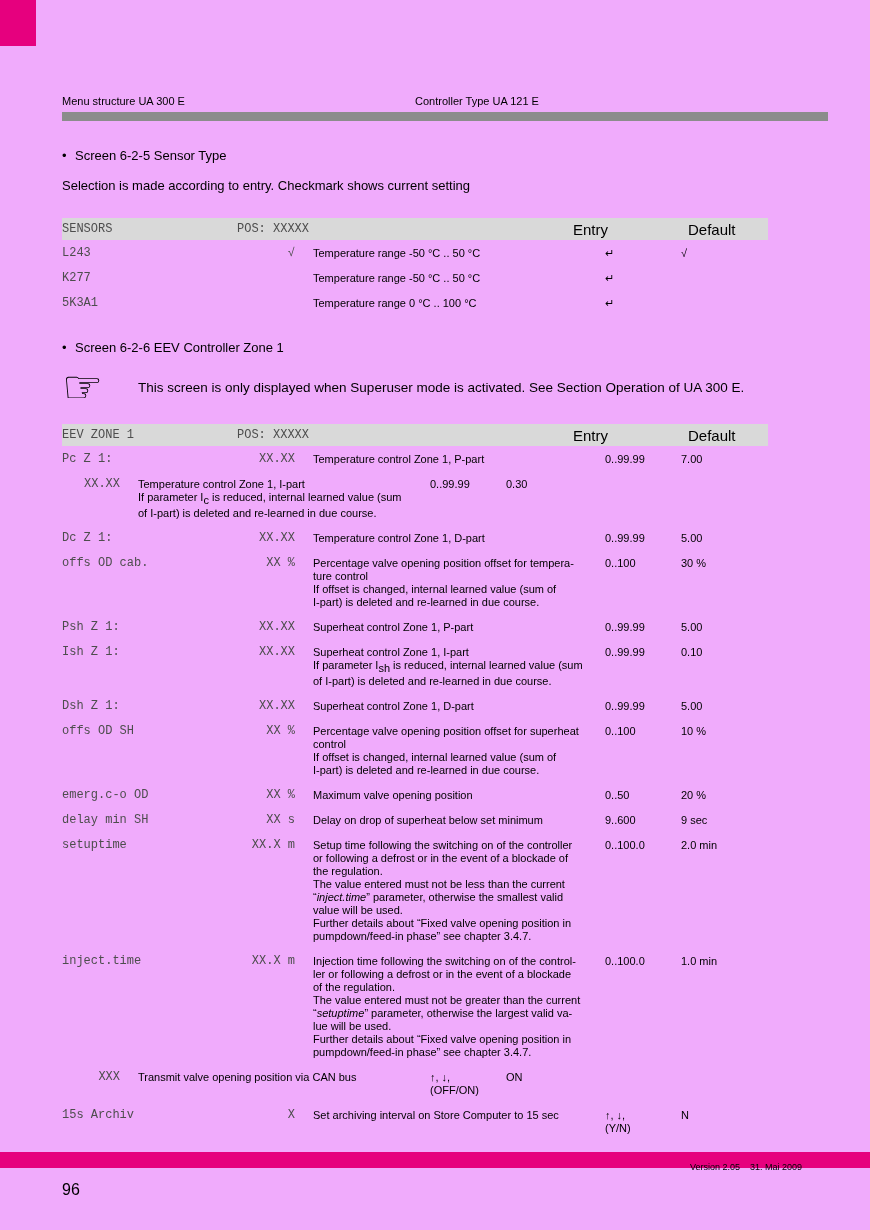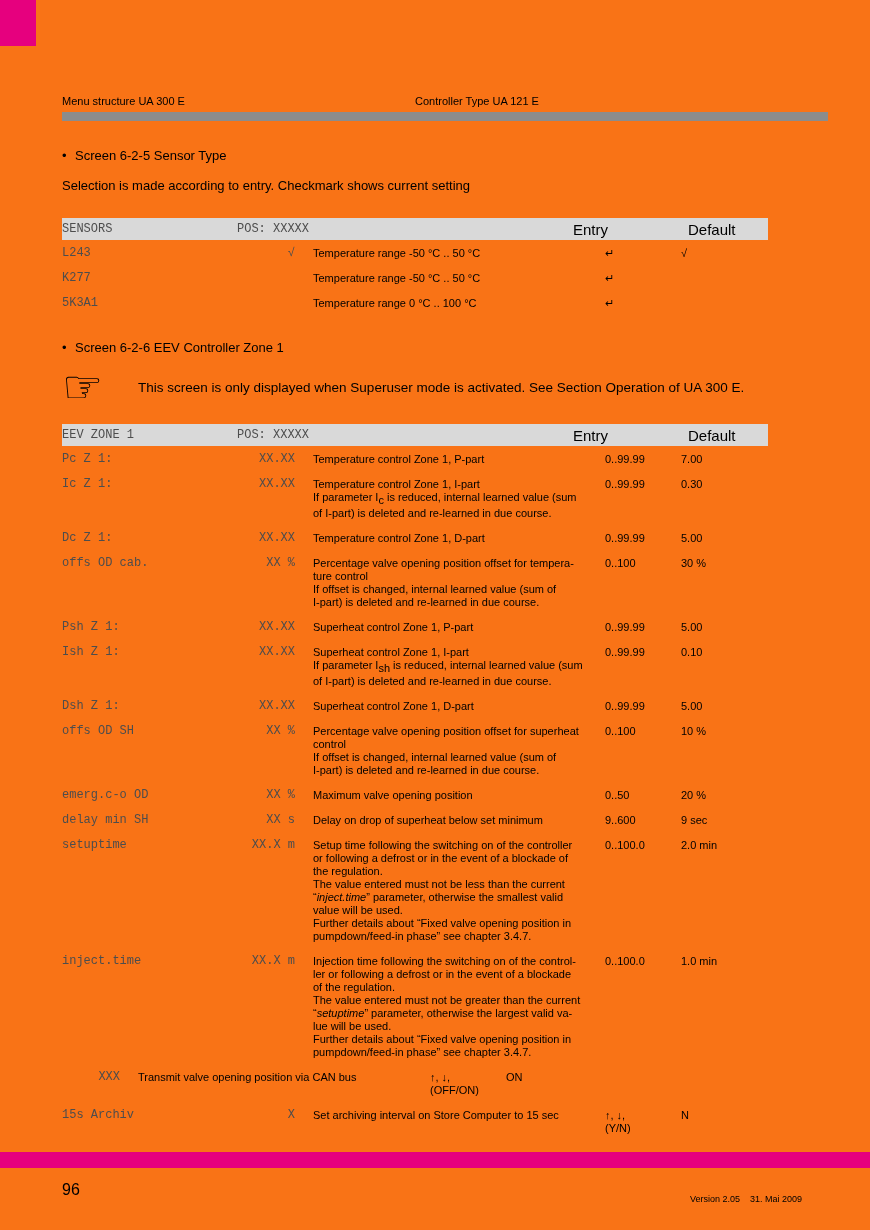--- a/index.html
+++ b/index.html
@@ -1,17 +1,17 @@
 <!DOCTYPE html>
 <html style="--accent: #E6007E; --rule: #8C8C8C; --thead: #D9D9D9;"><head>
 <meta charset="utf-8">
 <style>
   html,body { margin:0; padding:0; background:#ffffff; }
   .page {
-    position:relative; width:870px; height:1230px; background:#f97316;
+    position:relative; width:870px; height:1230px; background:#f0abfc;
     font-family:"Liberation Sans", sans-serif; color:#000; overflow:hidden;
   }
   .corner-mark { position:absolute; left:0; top:0; width:36px; height:46px; background:var(--accent,#E6007E); }
 
   .hdr-left  { position:absolute; left:62px;  top:95px; font-size:11px; }
   .hdr-right { position:absolute; left:415px; top:95px; font-size:11px; }
   .hdr-rule  { position:absolute; left:62px; top:112px; width:766px; height:9px; background:var(--rule,#8C8C8C); }
 
   .sec-title { position:absolute; left:62px; font-size:13px; }
   .sec-title .bullet { display:inline-block; width:13px; }
@@ -37,21 +37,21 @@
              font-size:11px; line-height:13px; white-space:nowrap; }
   .c-entry { width:76px; flex:none; font-size:11px; line-height:13px; white-space:nowrap; }
   .c-default { width:80px; flex:none; font-size:11px; line-height:13px; }
   .hlabel { font-size:15px; color:#000;padding-left:39px; }
   .thead .c-entry, .thead .c-default { line-height:normal; }
   .c-desc i, .c-desc sub { font-size:inherit; }
   sub { font-size:9px; }
 
   .accent-bar { position:absolute; left:0; top:1152px; width:870px; height:16px; background:var(--accent,#E6007E); }
   .pg-num { position:absolute; left:62px; top:1181px; font-size:16px; }
-  .version { position:absolute; right:68px; top:1184px; font-size:9px; white-space:pre; }
+  .version { position:absolute; right:68px; top:1152px; font-size:9px; white-space:pre; }
   .version .v-date { margin-left:10px; }
 </style>
 </head>
 <body>
 
 <div class="page">
 
   <div class="corner-mark"></div>
 
   <div class="hdr-left">Menu structure UA 300 E</div>
@@ -113,21 +113,20 @@
     </div>
     <div class="tbody">
         <div class="trow">
     <span class="c-param mono">Pc Z 1:</span>
     <span class="c-value mono">XX.XX</span>
     <span class="c-desc">Temperature control Zone 1, P-part</span>
     <span class="c-entry">0..99.99</span>
     <span class="c-default">7.00</span>
   </div>
         <div class="trow">
-    <span class="c-param mono">Ic Z 1:</span>
     <span class="c-value mono">XX.XX</span>
     <span class="c-desc">Temperature control Zone 1, I-part<br>If parameter I<sub>c</sub> is reduced, internal learned value (sum<br>of I-part) is deleted and re-learned in due course.</span>
     <span class="c-entry">0..99.99</span>
     <span class="c-default">0.30</span>
   </div>
         <div class="trow">
     <span class="c-param mono">Dc Z 1:</span>
     <span class="c-value mono">XX.XX</span>
     <span class="c-desc">Temperature control Zone 1, D-part</span>
     <span class="c-entry">0..99.99</span>

